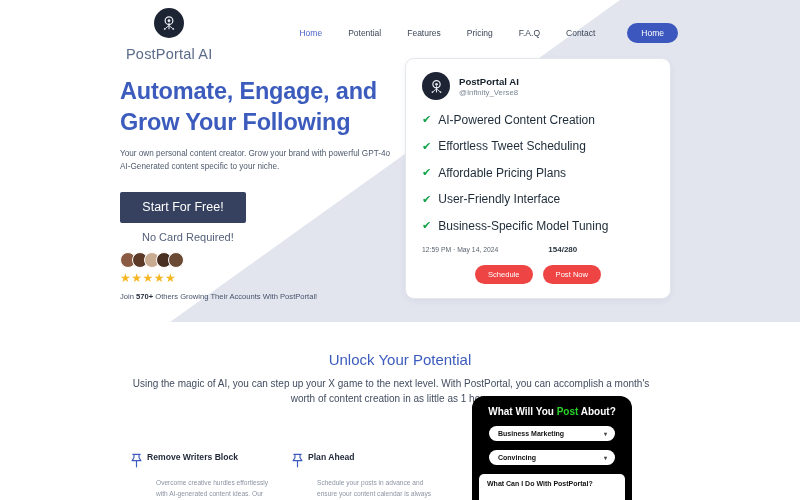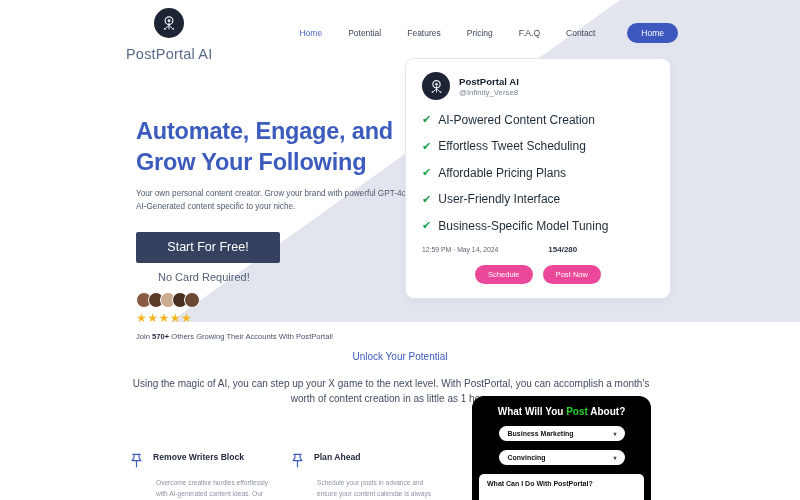--- a/index.html
+++ b/index.html
@@ -33,28 +33,28 @@
   .nav { position: absolute; right: 122px; top: 23px; display: flex; align-items: center; gap: 26px; }
   .nav a { font-size: 8.5px; color: #3c4758; text-decoration: none; white-space: nowrap; }
   .nav a.active { color: #4a63c8; }
   .login-btn {
     margin-left: 6px; background: #3c57bd; color: #fff; border: none;
     font-size: 8.5px; padding: 5px 14px; border-radius: 11px;
     font-family: inherit; cursor: pointer;
   }
 
   
-  .hero-left { position: absolute; left: 136px; top: 76px; width: 272px; margin-top: 40px; }
+  .hero-left { position: absolute; left: 120px; top: 76px; width: 272px; }
   .hero-h1 {
     font-size: 23.5px; line-height: 1.30; color: #3b5bbd; font-weight: 700;
     letter-spacing: -.2px;
   }
   .hero-sub { margin-top: 11px; font-size: 8.2px; line-height: 1.55; color: #4e5a6e; }
   .cta {
-    margin-top: 18px; width: 144px; height: 31px; background: #35415f;
+    margin-top: 18px; width: 126px; height: 31px; background: #35415f;
     color: #fff; border: none; font-size: 12.5px; border-radius: 2px;
     font-family: inherit; cursor: pointer;
   }
   .nocard { margin-top: 8px; margin-left: 22px; font-size: 11px; color: #54607a; }
 
   .avatars { margin-top: 9px; display: flex; }
   .avatars span {
     width: 16px; height: 16px; border-radius: 50%; border: 1.4px solid #fff;
     margin-right: -4px; display: block;
   }
@@ -77,46 +77,46 @@
   .tw-name { font-size: 9.6px; font-weight: 700; color: #15202b; }
   .tw-handle { font-size: 7.8px; color: #7b8694; margin-top: 1px; }
   .tw-item { display: flex; align-items: center; gap: 7px; margin-top: 12.5px; }
   .tw-check { color: #15a349; font-size: 11px; line-height: 1; }
   .tw-item-txt { font-size: 12px; color: #1d2b38; }
   .tw-meta { display: flex; margin-top: 12px; align-items: baseline; }
   .tw-time { font-size: 6.8px; color: #5a6570; }
   .tw-count { font-size: 8px; color: #2b3540; margin-left: 50px; font-weight: 700; }
   .tw-btns { display: flex; justify-content: center; gap: 10px; margin-top: 11px; }
   .tw-btn {
-    background: #ec4899; color: #fff; border: none; border-radius: 11px;
+    background: #ef4444; color: #fff; border: none; border-radius: 11px;
     font-size: 7.6px; padding: 5px 13px; font-family: inherit; cursor: pointer;
   }
 
   
   .sec-title {
     position: absolute; left: 0; top: 351px; width: 800px; text-align: center;
-    font-size: 10px; color: #3b5bbd; font-weight: 400;
+    font-size: 15px; color: #3b5bbd; font-weight: 400;
   }
   .sec-lead {
     position: absolute; left: 121px; top: 376px; width: 540px; text-align: center;
     font-size: 10px; color: #424d60; line-height: 1.5;
   }
 
   
   .feat { position: absolute; width: 145px; }
   .feat.one { left: 129px; top: 452px; }
   .feat.two { left: 290px; top: 452px; }
-  .feat-head { display: flex; align-items: flex-start; gap: 9px; }
+  .feat-head { display: flex; align-items: flex-start; gap: 3px; }
   .pin { flex: none; margin-top: 1px; }
   .feat-title { font-size: 8.6px; font-weight: 700; color: #1f2738; }
   .feat-body { margin-left: 27px; margin-top: 5px; font-size: 6.6px; line-height: 1.65; color: #8d94a3; }
 
   
   .widget {
-    position: absolute; left: 472px; top: 396px; width: 179px; height: 104px;
+    position: absolute; left: 472px; top: 396px; width: 160px; height: 104px;
     background: #000; border-radius: 12px 12px 0 0; padding: 10px 13px 0 13px;
   }
   .w-title { text-align: center; font-size: 10px; font-weight: 700; color: #fff; }
   .w-title .hl { color: #2ad32a; }
   .w-select {
     margin: 9px auto 0 auto; width: 126px; height: 15px; background: #fff;
     border-radius: 9px; display: flex; align-items: center;
     padding: 0 9px; font-size: 7px; color: #111; font-weight: 700;
     position: relative; cursor: pointer;
   }

